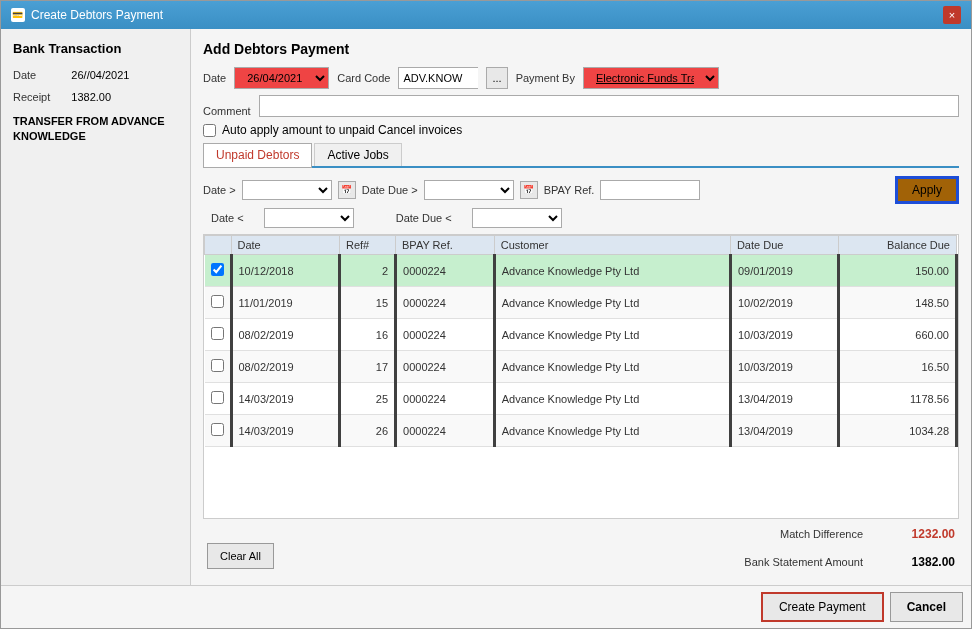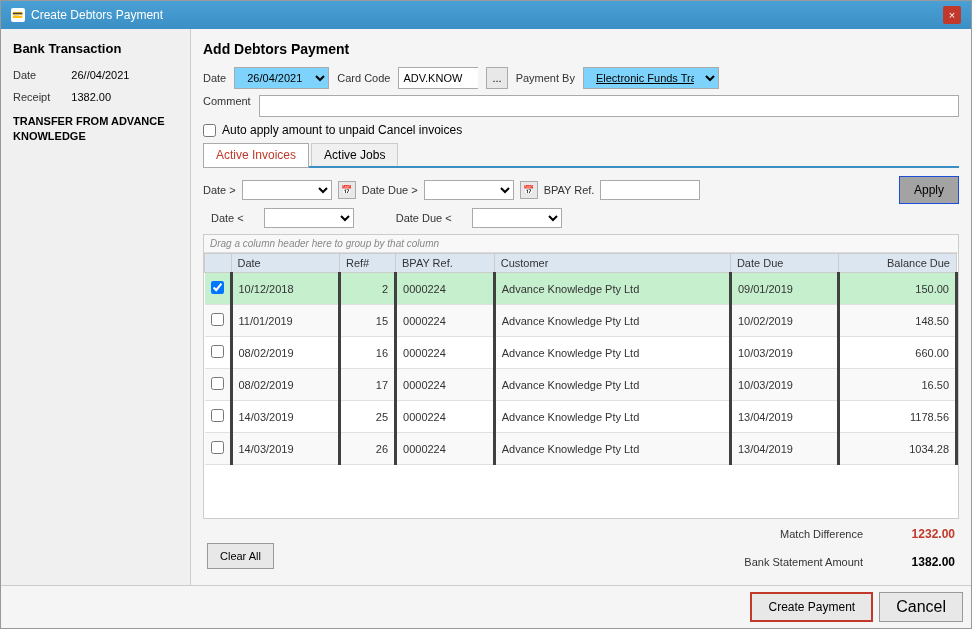--- a/index.html
+++ b/index.html
@@ -14,36 +14,36 @@
     .left-panel { width: 190px; background: #f0f0f0; border-right: 1px solid #ccc; padding: 12px; flex-shrink: 0; }
     .left-panel h3 { font-size: 13px; font-weight: bold; margin-bottom: 12px; color: #000; }
     .left-panel .field { margin-bottom: 8px; }
     .left-panel .label { color: #333; font-size: 11px; display: inline-block; width: 55px; }
     .left-panel .value { color: #000; font-size: 11px; }
     .left-panel .desc { font-size: 11px; color: #000; margin-top: 10px; font-weight: bold; line-height: 1.4; }
     .right-panel { flex: 1; padding: 12px; display: flex; flex-direction: column; overflow: hidden; }
     .right-panel h3 { font-size: 14px; font-weight: bold; margin-bottom: 10px; }
     .form-row { display: flex; align-items: center; gap: 8px; margin-bottom: 6px; flex-wrap: wrap; }
     .form-label { color: #333; font-size: 11px; }
-    .form-select { height: 22px; border: 1px solid #aaa; background: #7dd3fc; padding: 1px 8px; font-size: 11px; cursor: pointer; }
+    .form-select { height: 22px; border: 1px solid #aaa; background: #ef4444; padding: 1px 8px; font-size: 11px; cursor: pointer; }
     .card-code-group { display: flex; align-items: flex-start; gap: 8px; }
     .card-code-input { height: 22px; border: 1px solid #aaa; border-right: none; background: white; padding: 2px 4px; font-size: 11px; width: 80px; }
     .card-code-btn { height: 22px; border: 1px solid #aaa; background: #e8e8e8; padding: 1px 5px; font-size: 11px; cursor: pointer; }
-    .comment-row { display: flex; align-items: flex-start; gap: 8px; margin-bottom: 6px; }
+    .comment-row { display: flex; align-items: flex-end; gap: 8px; margin-bottom: 6px; }
     .comment-input { height: 22px; border: 1px solid #aaa; background: white; padding: 2px 4px; font-size: 11px; flex: 1; }
     .checkbox-row { display: flex; align-items: center; gap: 6px; margin-bottom: 6px; }
     .or-text { color: #1a5276; font-size: 11px; font-style: italic; margin-bottom: 8px; }
     .tabs { display: flex; border-bottom: 2px solid #3a8fc4; margin-bottom: 8px; }
     .tab { padding: 4px 12px; border: 1px solid #ccc; border-bottom: none; cursor: pointer; background: #f0f0f0; font-size: 11px; margin-right: 2px; }
     .tab.active { background: white; border-bottom: 1px solid white; color: #c0392b; margin-bottom: -2px; z-index: 1; position: relative; border-color: #aaa; }
     .filter-label { font-size: 11px; color: #333; }
     .filter-select { height: 20px; border: 1px solid #aaa; background: white; font-size: 11px; width: 90px; }
     .cal-btn { width: 18px; height: 18px; border: 1px solid #aaa; background: #e8e8e8; cursor: pointer; display: flex; align-items: center; justify-content: center; font-size: 9px; }
     .bpay-input { height: 20px; border: 1px solid #aaa; background: white; padding: 2px 4px; font-size: 11px; width: 100px; }
-    .apply-btn { height: 28px; background: #a3a3a3; border: 1px solid #1d4ed8; padding: 4px 14px; cursor: pointer; font-size: 12px; margin-left: auto; }
+    .apply-btn { height: 28px; background: #a16207; border: 3px solid #1d4ed8; padding: 4px 14px; cursor: pointer; font-size: 12px; margin-left: auto; }
     .table-container { flex: 1; overflow-y: auto; border: 1px solid #ccc; background: white; position: relative; }
     .drag-hint { font-size: 10px; color: #888; padding: 3px 6px; background: #f8f8f8; border-bottom: 1px solid #ddd; font-style: italic; }
     table { width: 100%; border-collapse: collapse; }
     table thead { background: #dce6f1; position: sticky; top: 0; }
     table thead th { border: 1px solid #ccc; padding: 3px 6px; text-align: left; font-size: 11px; font-weight: normal; color: #333; }
     table thead th.right { text-align: right; }
     table tbody tr { border-bottom: 1px solid #e0e0e0; }
     table tbody tr:nth-child(even) { background: #f9f9f9; }
     table tbody tr.selected { background: #c6efce; }
     table tbody td { padding: 8px 6px; font-size: 11px; color: #333; border-right: 3px solid #404040; }
@@ -52,21 +52,21 @@
     .bottom-area { padding: 8px 4px 4px 4px; display: flex; align-items: flex-end; justify-content: space-between; flex-shrink: 0; }
     .bottom-left { display: flex; align-items: center; gap: 8px; }
     .clear-btn { height: 26px; background: #e8e8e8; border: 1px solid #999; padding: 2px 12px; cursor: pointer; font-size: 11px; }
     .bottom-right { display: flex; flex-direction: column; align-items: flex-end; gap: 14px; }
     .summary-row { display: flex; align-items: center; gap: 12px; }
     .summary-label { font-size: 11px; color: #333; min-width: 160px; text-align: right; }
     .summary-value { font-size: 12px; font-weight: bold; min-width: 80px; text-align: right; }
     .summary-value.red { color: #c0392b; }
     .footer-buttons { display: flex; align-items: center; justify-content: flex-end; gap: 6px; padding: 6px 8px; border-top: 1px solid #ccc; flex-shrink: 0; }
     .create-payment-btn { height: 30px; background: #e8e8e8; border: 2px solid #c0392b; padding: 4px 16px; cursor: pointer; font-size: 12px; }
-    .cancel-btn { height: 30px; background: #e8e8e8; border: 1px solid #999; padding: 4px 16px; cursor: pointer; font-size: 16px; }
+    .cancel-btn { height: 30px; background: #e8e8e8; border: 1px solid #999; padding: 4px 16px; cursor: pointer; font-size: 12px; font-weight: bold; }
   </style>
 </head>
 <body>
 
 <div class="dialog">
 
   <div class="title-bar">
     <div class="title-bar-left">
       <div class="title-icon">💳</div>
       <span class="title-text">Create Debtors Payment</span>
@@ -114,21 +114,21 @@
       </div>
 
       <div class="checkbox-row">
         <input type="checkbox" style="">
         <span>Auto apply amount to unpaid Cancel invoices</span>
       </div>
 
 
       <div class="tabs">
         <div class="tab active">
-          <span>Active Invoices</span>
+          <span>Unpaid Debtors</span>
         </div>
         <div class="tab">
           <span>Active Jobs</span>
         </div>
       </div>
 
       <div style="display:flex; align-items:center; gap:6px; margin-bottom:4px; flex-wrap:wrap;">
         <span class="filter-label">Date &gt;</span>
         <select class="filter-select"></select>
         <button class="cal-btn">📅</button>
@@ -141,21 +141,20 @@
       </div>
       <div style="display:flex; align-items:center; gap:20px; margin-bottom:6px;padding-left:8px;">
         <span class="filter-label">Date &lt;</span>
         <select class="filter-select"></select>
         <span style="margin-left:2px;"></span>
         <span class="filter-label">Date Due &lt;</span>
         <select class="filter-select"></select>
       </div>
 
       <div class="table-container">
-        <div class="drag-hint">Drag a column header here to group by that column</div>
         <table>
           <thead>
             <tr>
               <th class="cb-cell"></th>
               <th>Date</th>
               <th>Ref#</th>
               <th>BPAY Ref.</th>
               <th>Customer</th>
               <th>Date Due</th>
               <th class="right">Balance Due</th>

